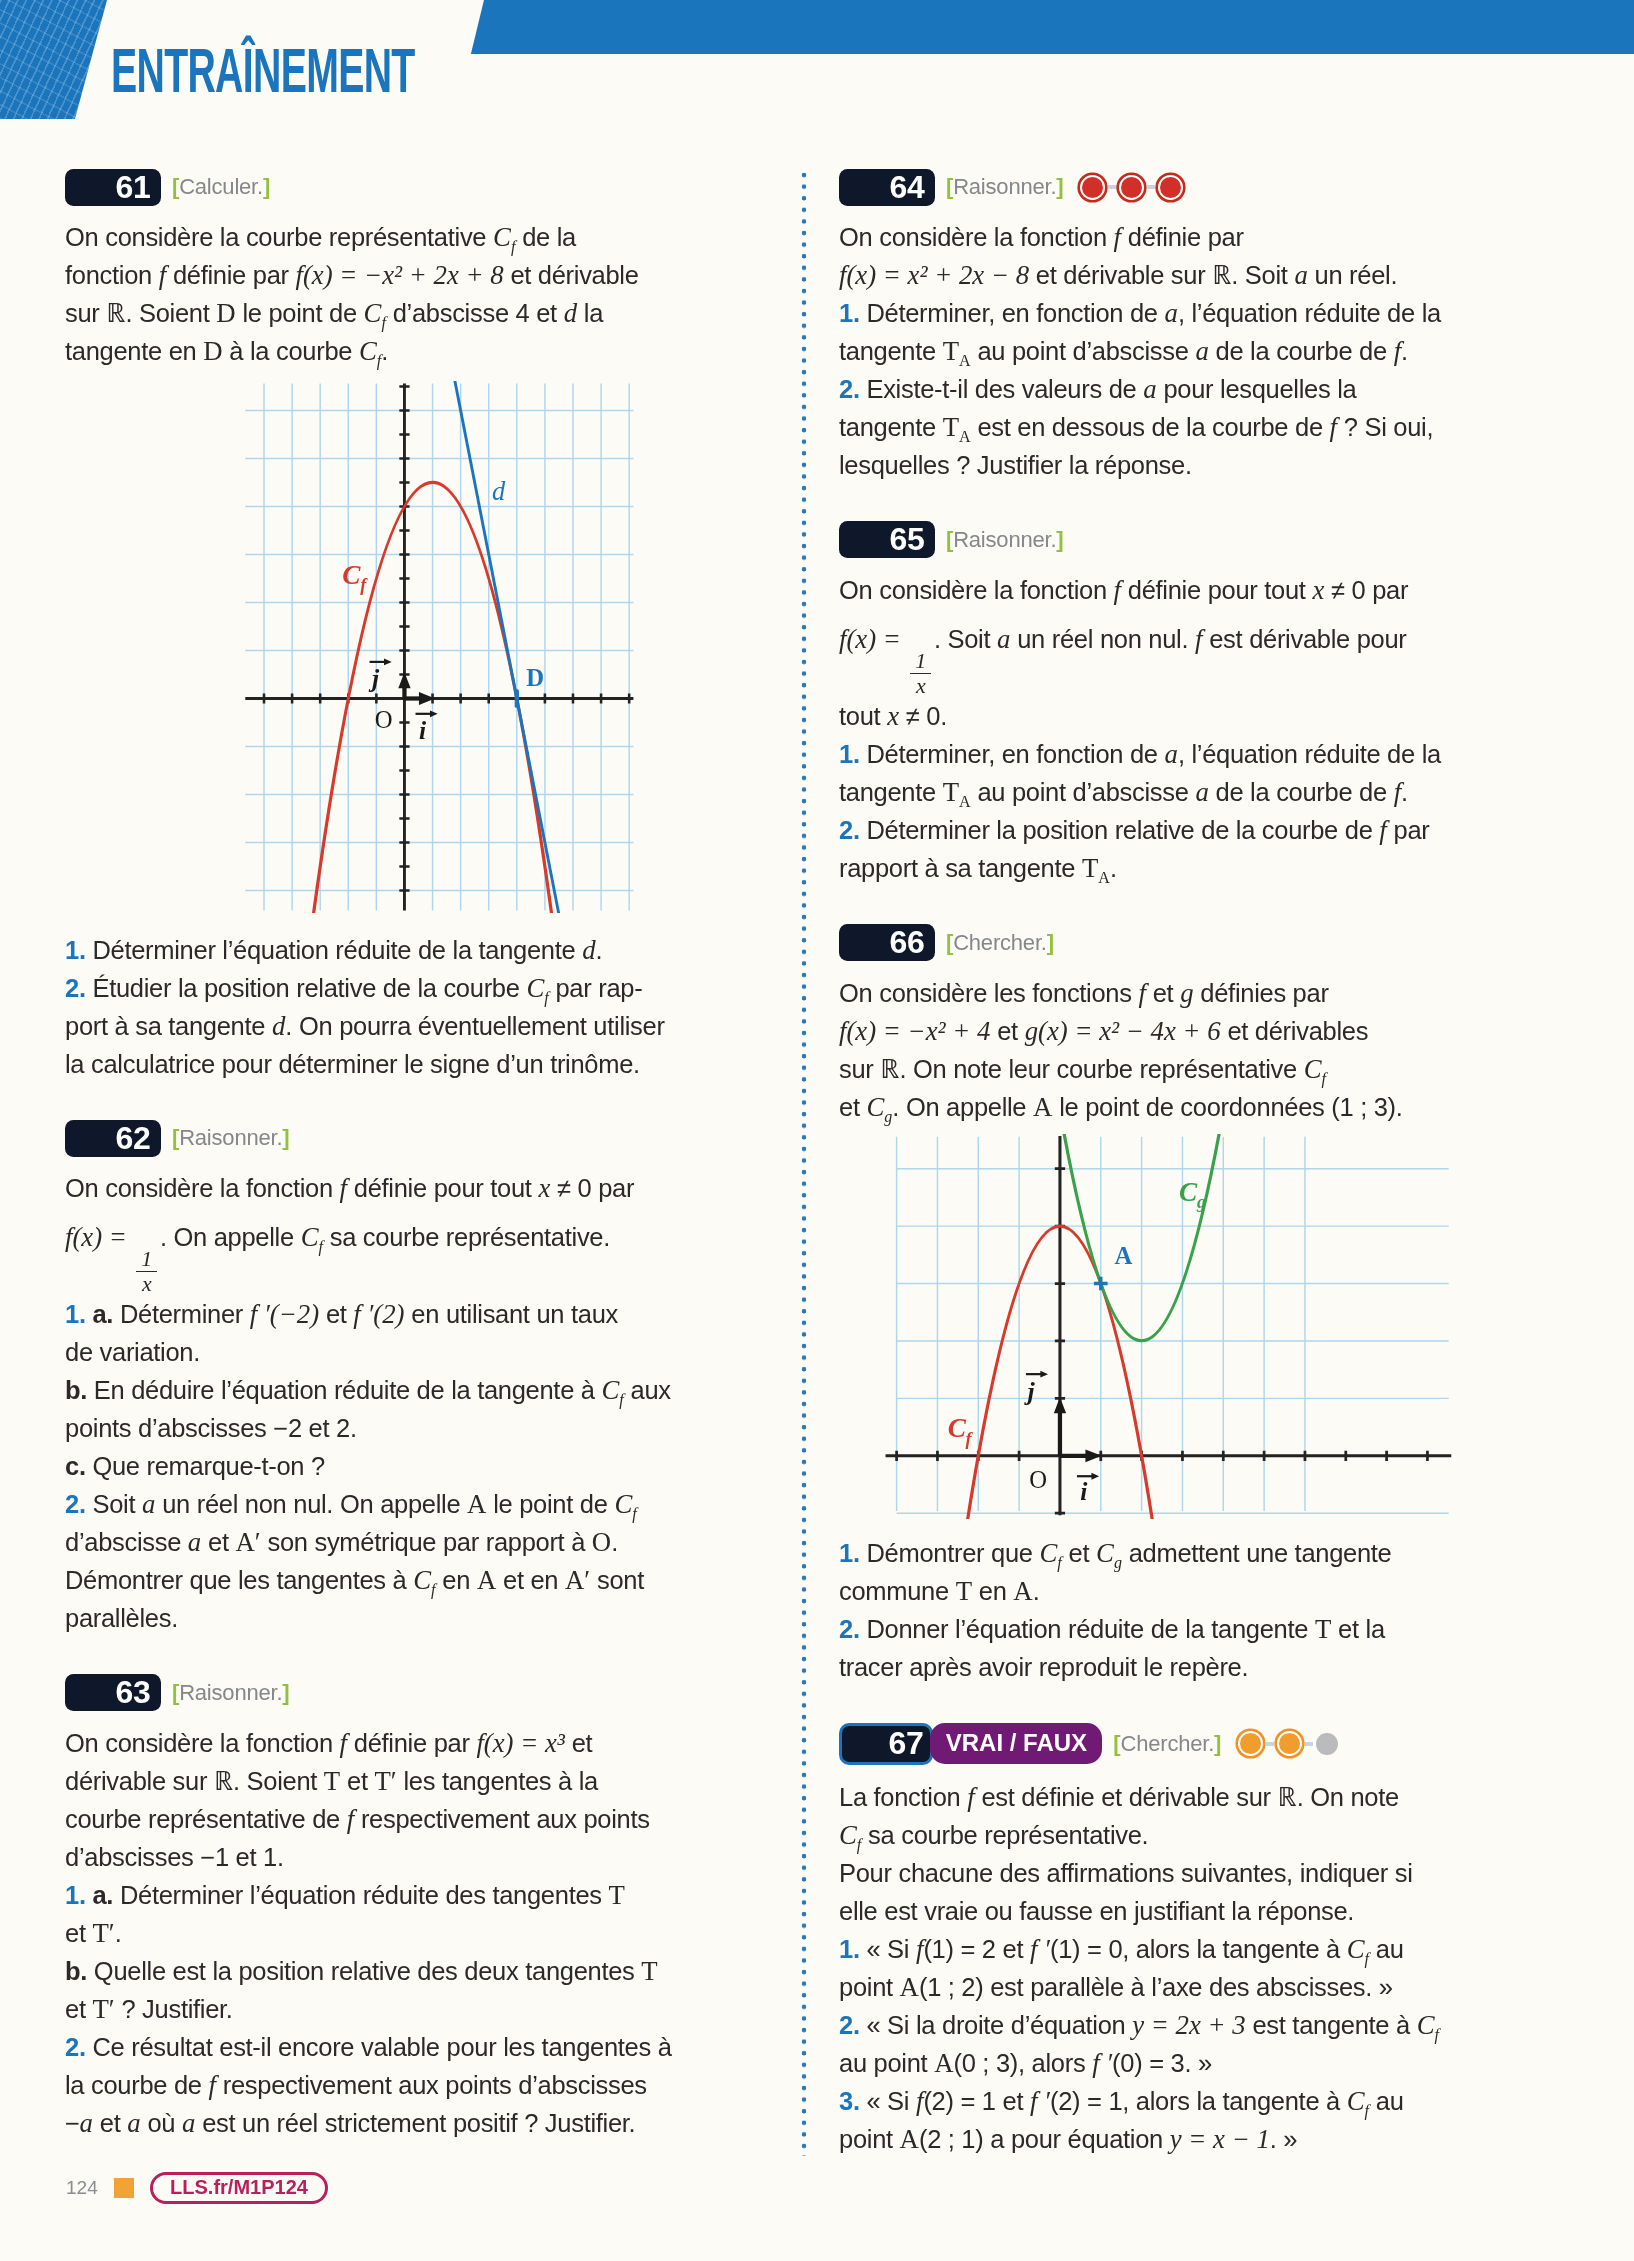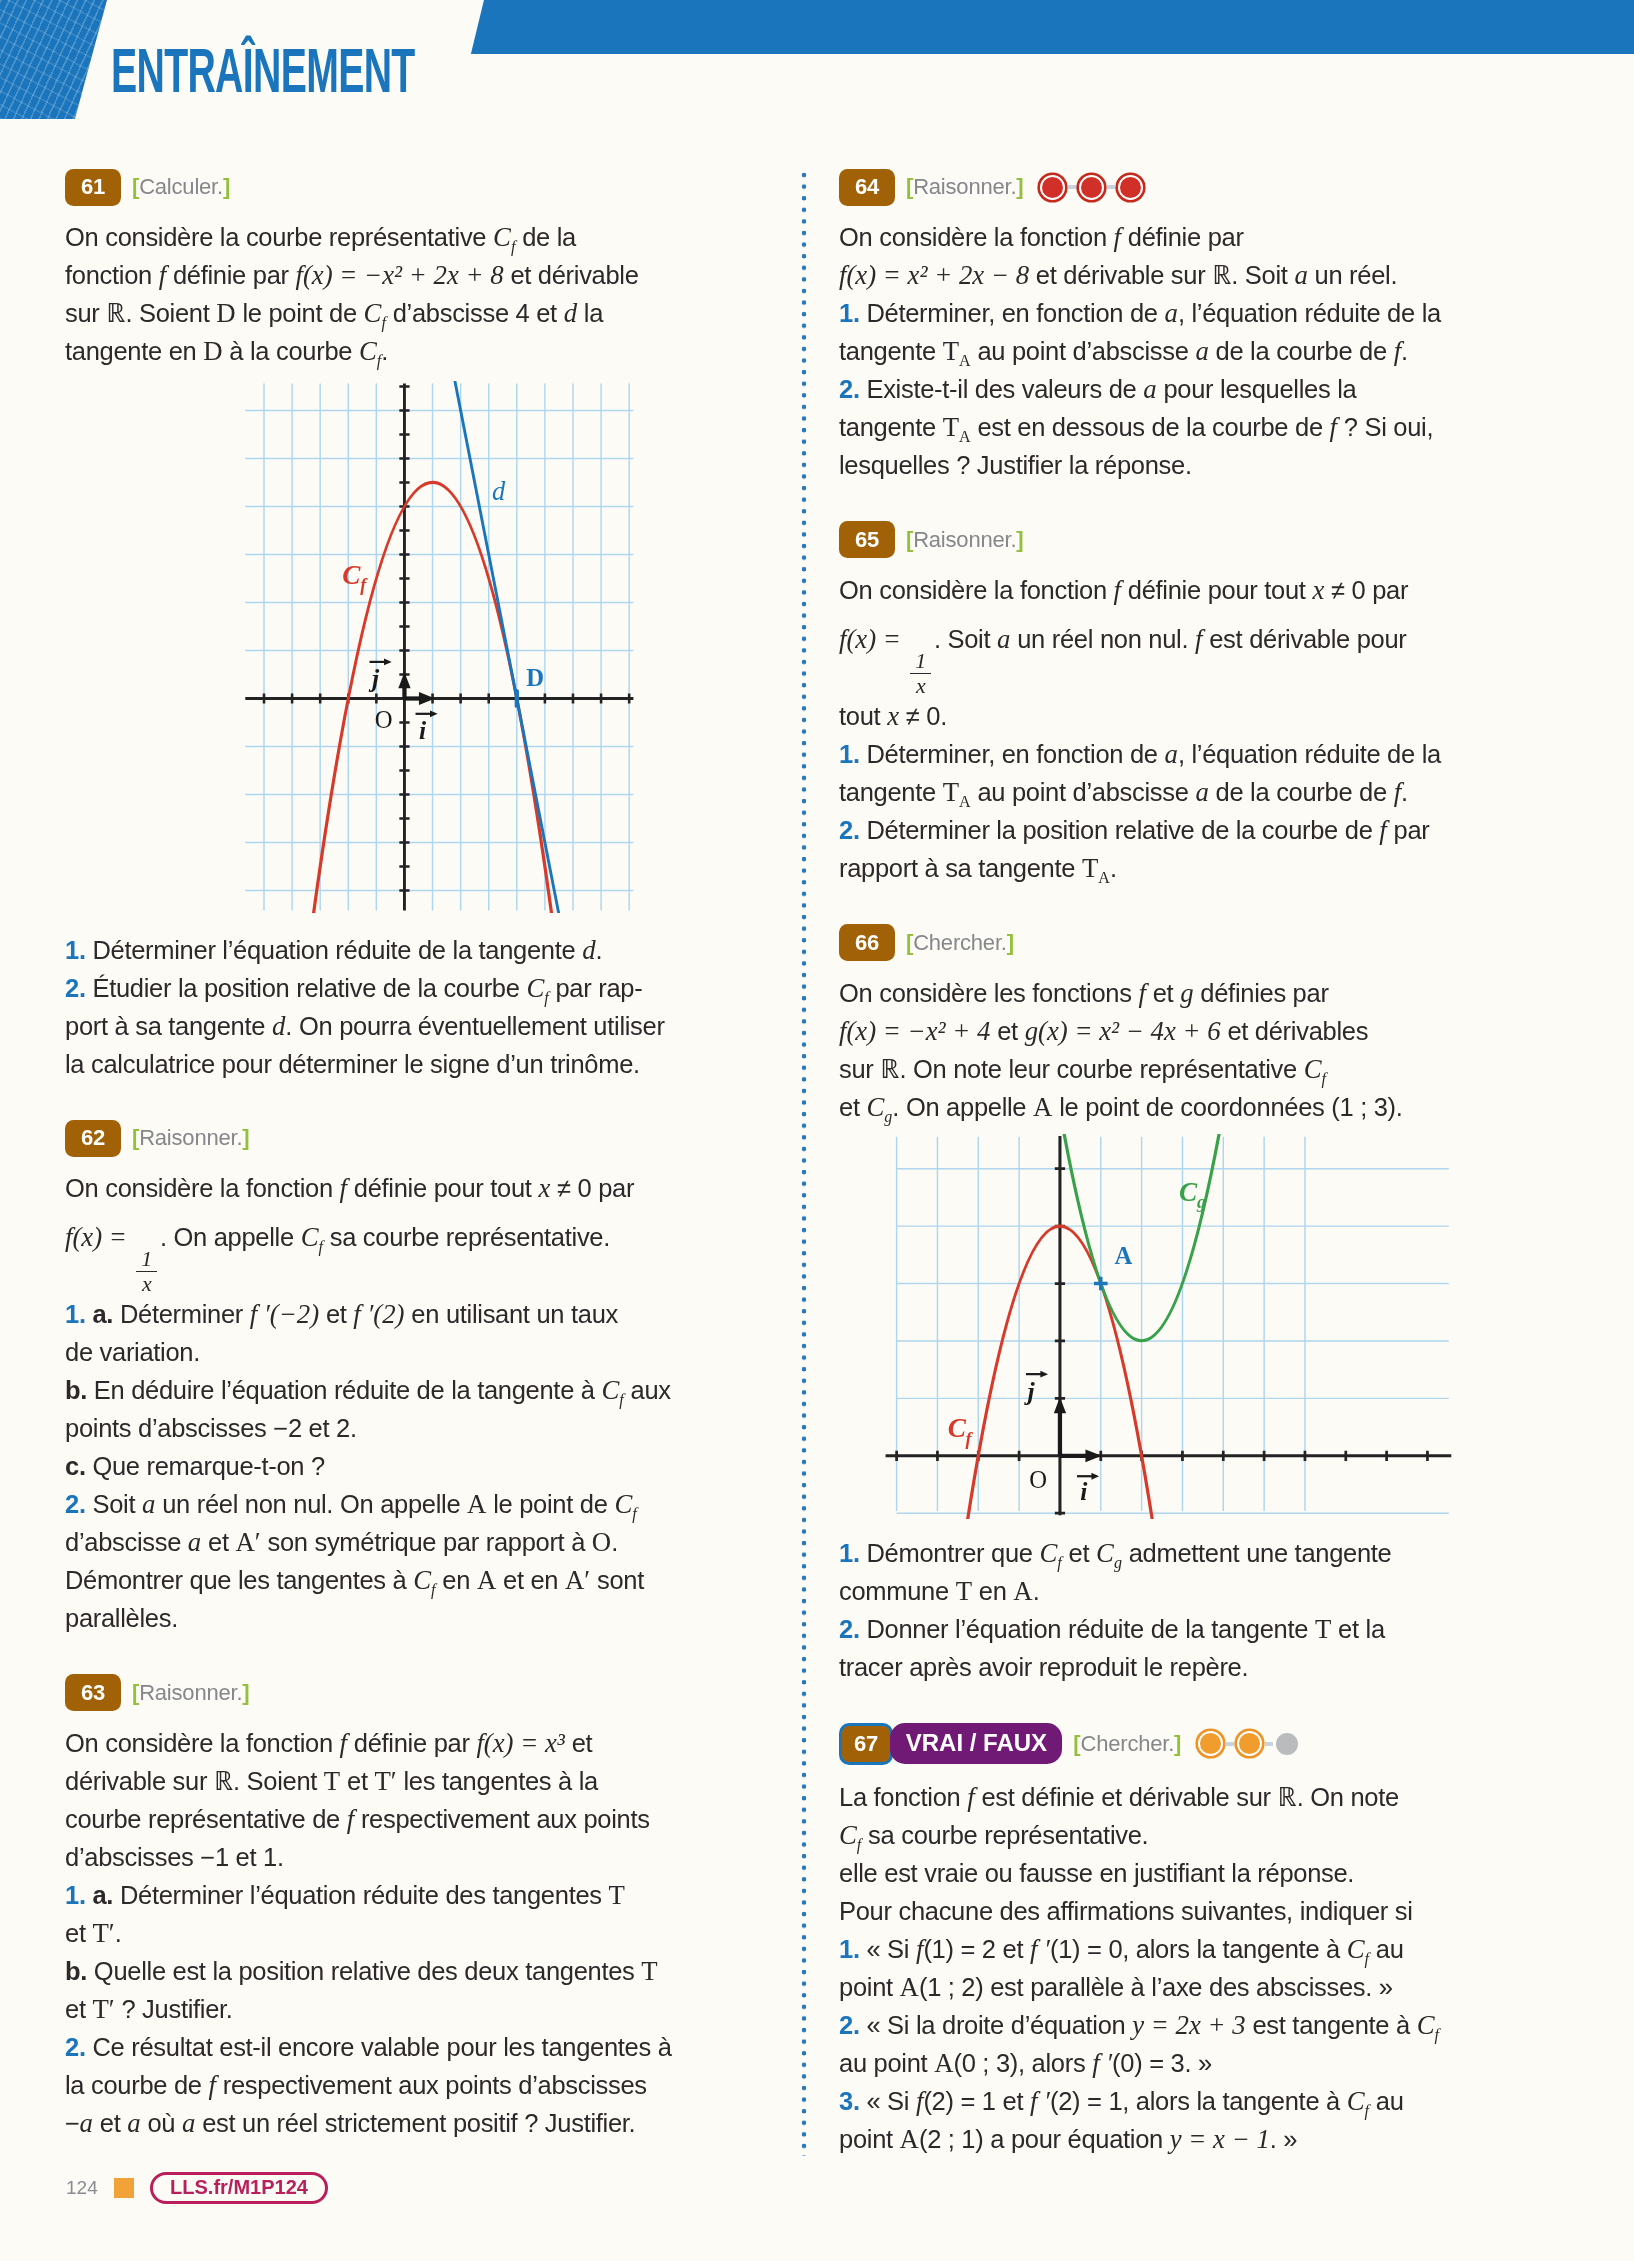--- a/index.html
+++ b/index.html
@@ -39,23 +39,23 @@
   .col-right{left:839px;}
   .divider{
     position:absolute;left:801px;top:172px;width:6px;height:1984px;
     background-image:radial-gradient(circle at 3px 3px,#2878ba 2px,rgba(0,0,0,0) 2.6px);
     background-size:6px 11.6px;background-repeat:repeat-y;
   }
   
   .ex-head{display:flex;align-items:center;gap:11px;margin:37px 0 12.8px;}
   .ex-head.first{margin-top:1.7px;}
   .badge{
-    background:#a16207;color:#fff;font-weight:bold;font-size:22px;
+    background:#0f172a;color:#fff;font-weight:bold;font-size:32px;
     min-width:56px;height:37px;border-radius:8.5px;
-    display:flex;align-items:center;justify-content:center;flex:0 0 auto;
+    display:flex;align-items:center;justify-content:center;flex:0 0 auto;padding-left:40px;
   }
   .badge-bordered{border:3.4px solid #1b75bc;min-width:48px;height:36px;border-radius:10.2px;}
   .tag-vf{
     background:#701a75;color:#fff;font-weight:bold;font-size:24px;
     padding:6px 15.3px 6.8px;border-radius:15px;margin-left:-13.6px;z-index:-0;
     letter-spacing:0;
   }
   .method{font-size:22px;color:#85878a;letter-spacing:-0.2px;white-space:nowrap;}
   .br{color:#94c13d;font-weight:bold;}
   .dots{display:flex;align-items:center;margin-left:3.4px;}
@@ -290,22 +290,22 @@
           <span class="dot dot-orange"></span>
           <span class="conn"></span>
           <span class="dot dot-orange"></span>
           <span class="conn"></span>
           <span class="dot dot-gray"></span>
         </div>
     </div>
     <div>
         <div class="line">La fonction <i class="m">f</i> est définie et dérivable sur <span class="ms">ℝ</span>. On note</div>
         <div class="line"><i class="m">C<sub>f</sub></i> sa courbe représentative.</div>
+        <div class="line">Pour chacune des affirmations suivantes, indiquer si</div>
         <div class="line">elle est vraie ou fausse en justifiant la réponse.</div>
-        <div class="line">Pour chacune des affirmations suivantes, indiquer si</div>
         <div class="line"><b class="bl">1.</b> « Si <i class="m">f</i>(1) = 2 et <i class="m">f ′</i>(1) = 0, alors la tangente à <i class="m">C<sub>f</sub></i> au</div>
         <div class="line">point <span class="ms">A</span>(1 ; 2) est parallèle à l’axe des abscisses. »</div>
         <div class="line"><b class="bl">2.</b> « Si la droite d’équation <i class="m">y = 2x + 3</i> est tangente à <i class="m">C<sub>f</sub></i></div>
         <div class="line">au point <span class="ms">A</span>(0 ; 3), alors <i class="m">f ′</i>(0) = 3. »</div>
         <div class="line"><b class="bl">3.</b> « Si <i class="m">f</i>(2) = 1 et <i class="m">f ′</i>(2) = 1, alors la tangente à <i class="m">C<sub>f</sub></i> au</div>
         <div class="line">point <span class="ms">A</span>(2 ; 1) a pour équation <i class="m">y = x − 1</i>. »</div>
       </div>
   </section>
 </div>
 

